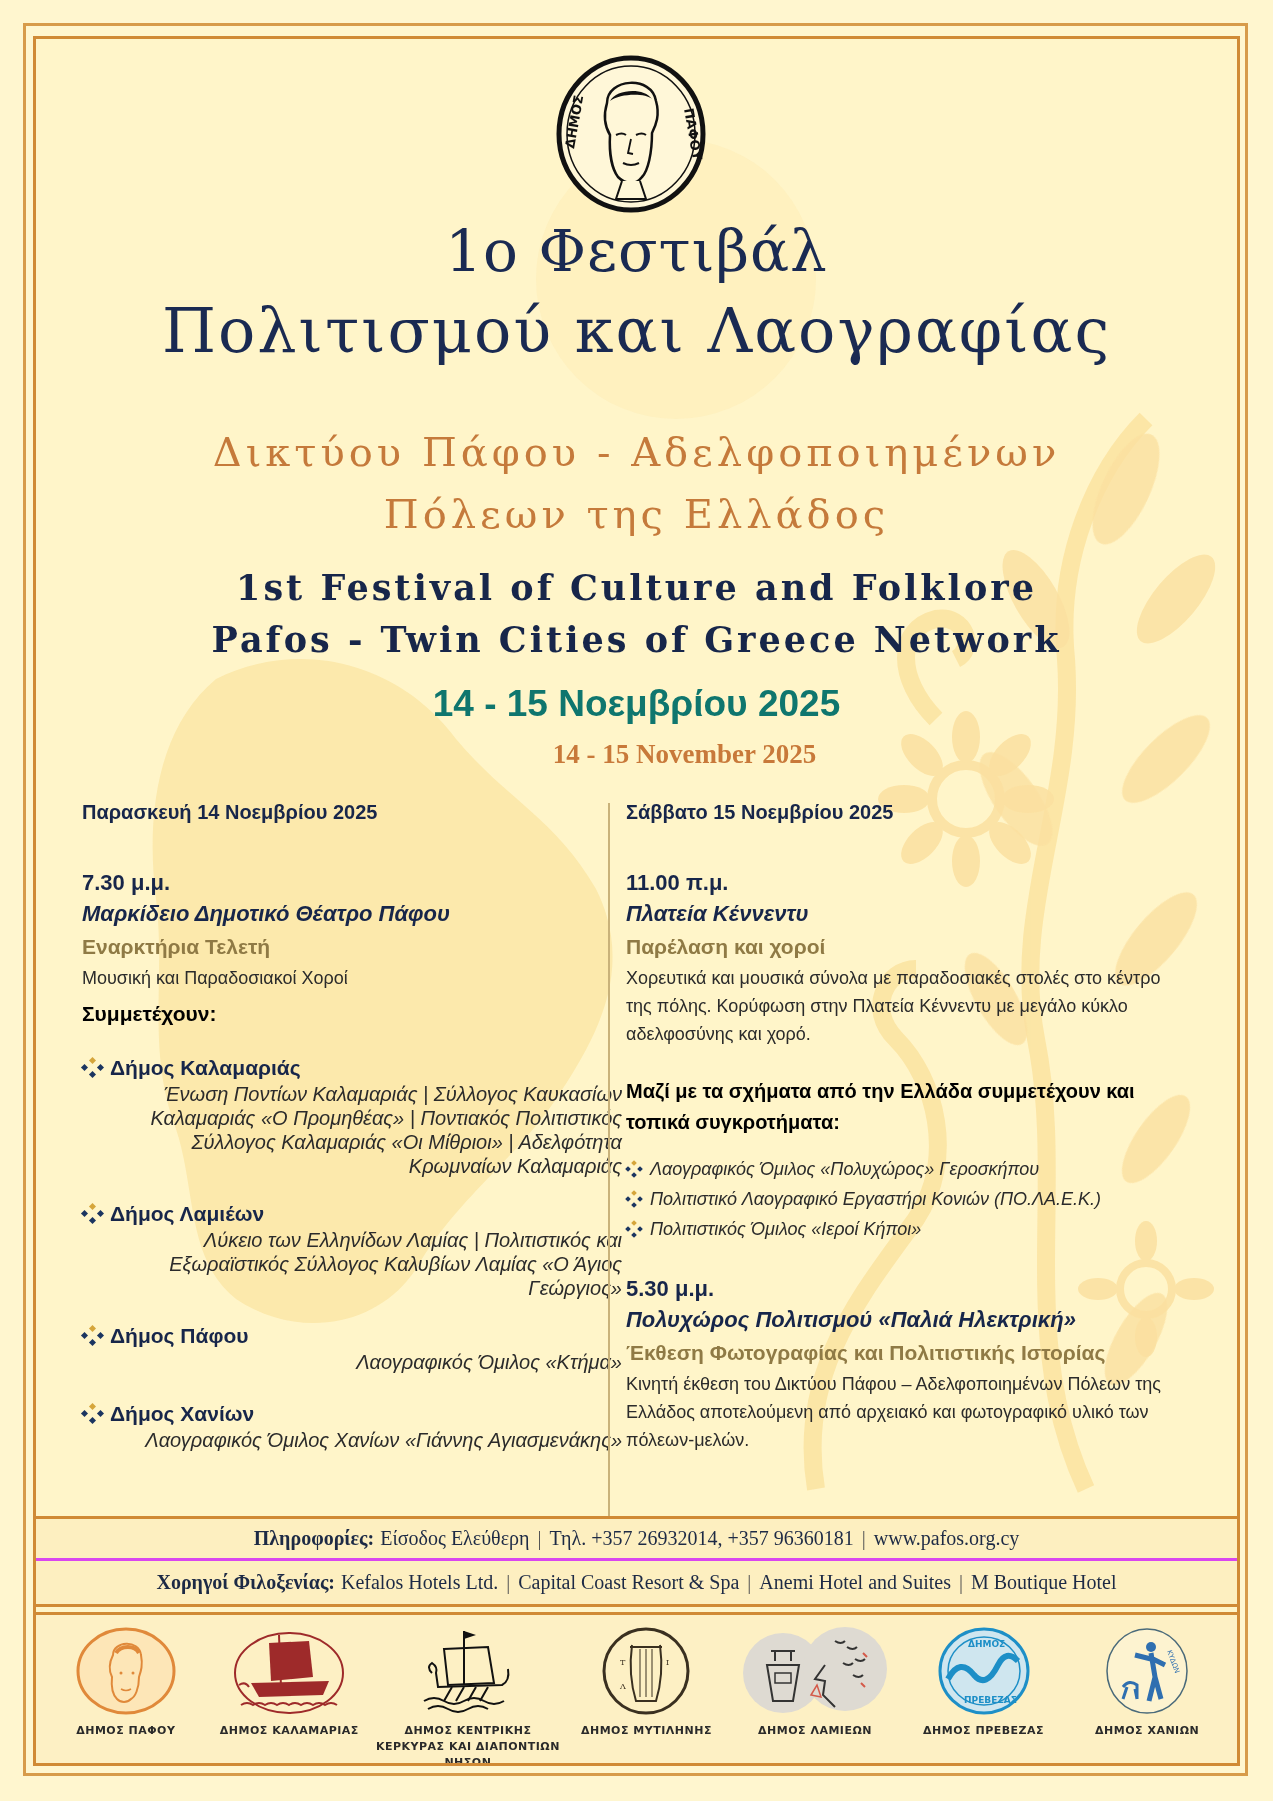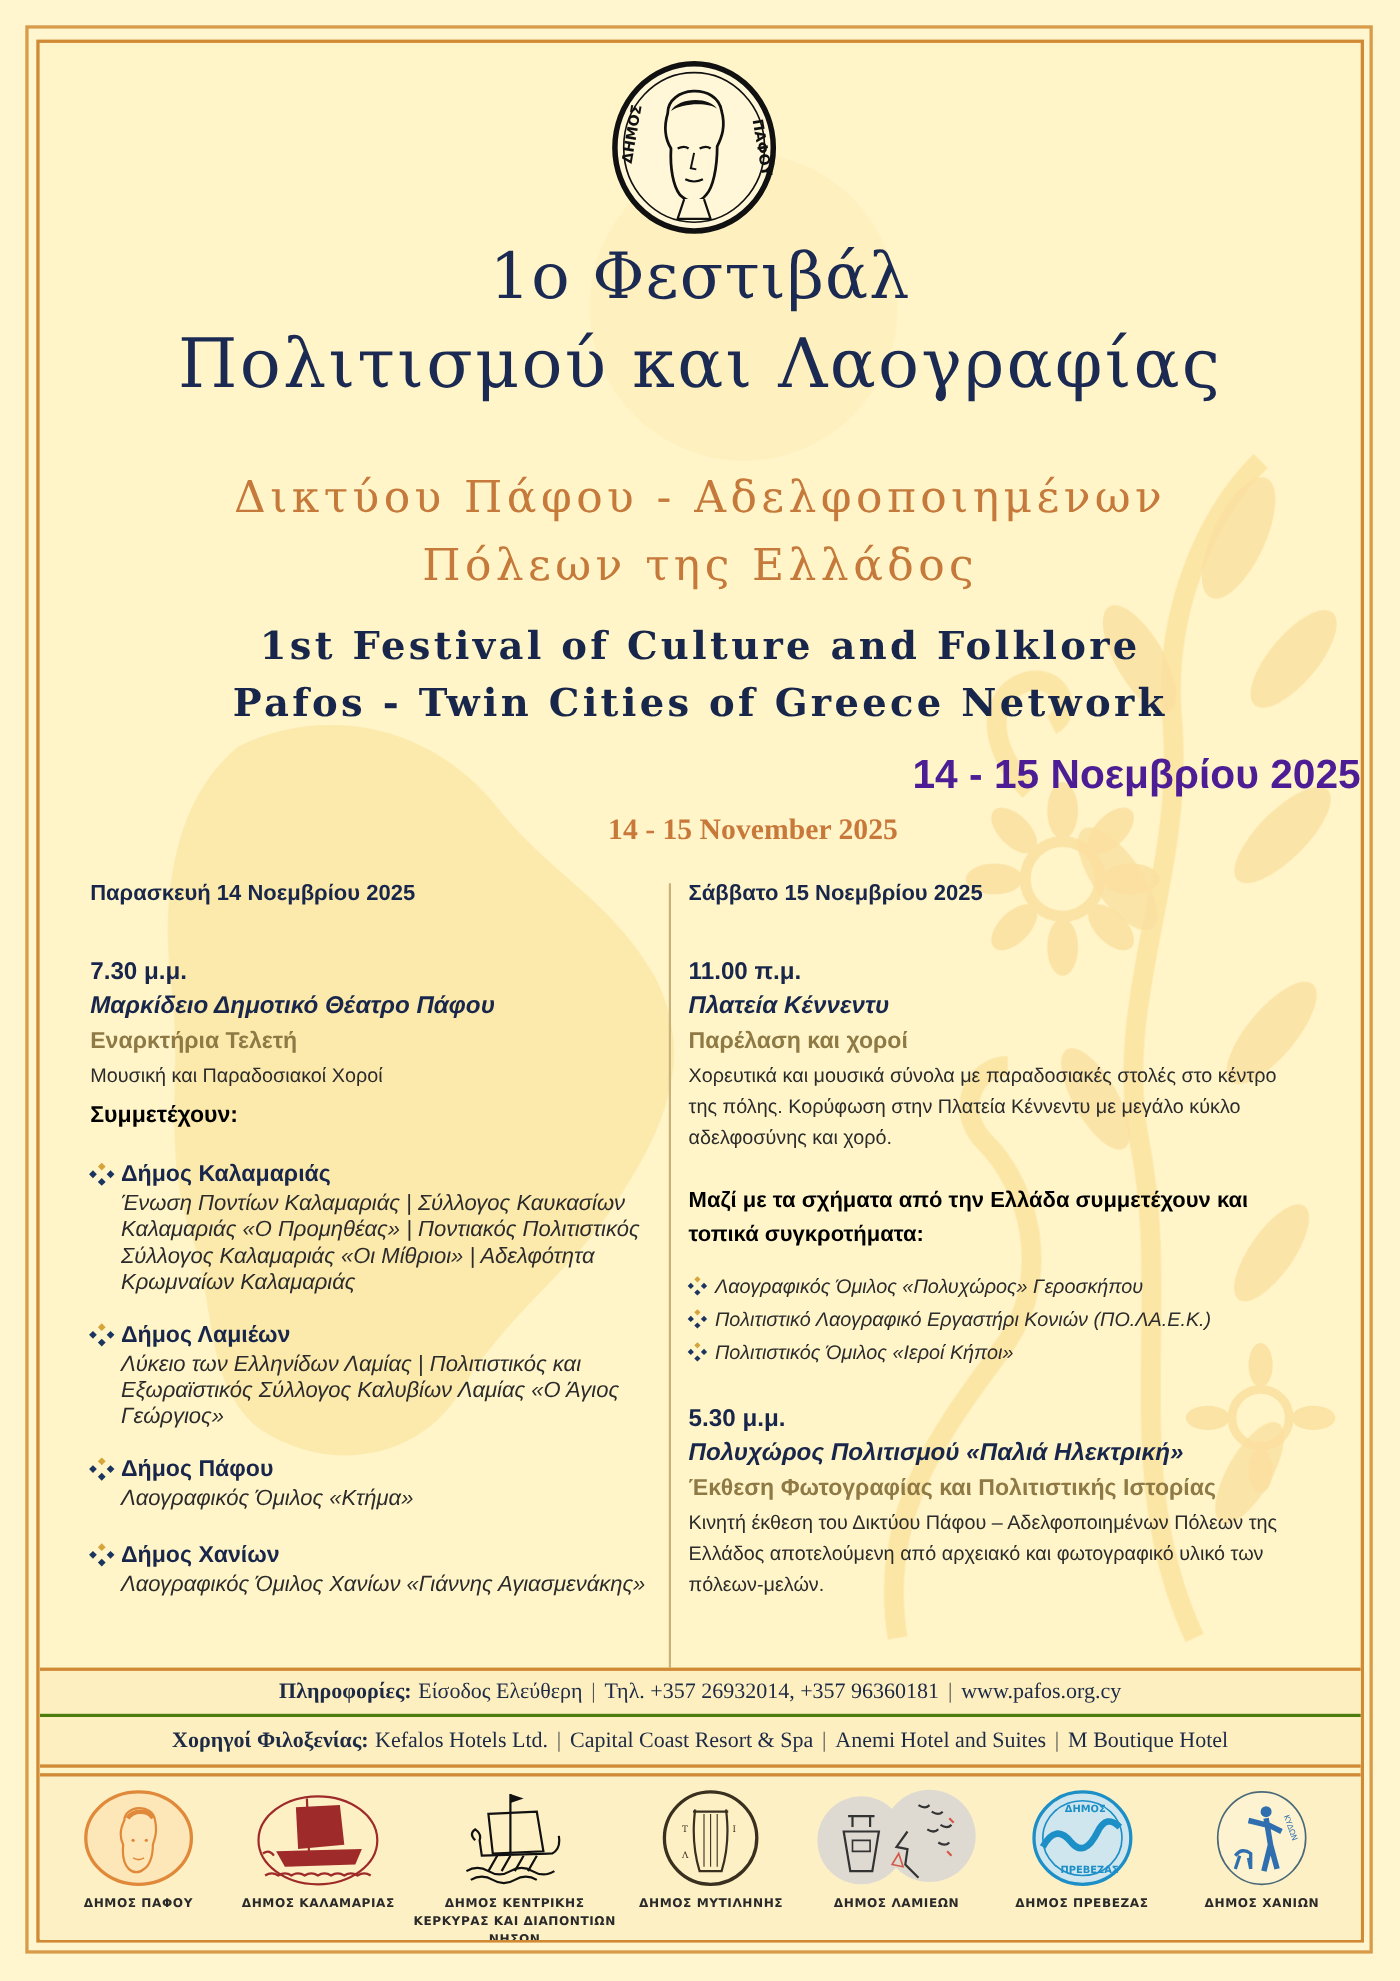--- a/index.html
+++ b/index.html
@@ -38,54 +38,54 @@
   .s1 { top:390px; }
   .s2 { top:452px; }
   .title-en {
     position:absolute; left:0; width:100%; text-align:center;
     font-family:"DejaVu Serif", serif; font-weight:bold; color:#17264a;
     font-size:35px; letter-spacing:3px;
   }
   .e1 { top:528px; }
   .e2 { top:580px; }
   .date-gr {
-    position:absolute; left:0; width:100%; text-align:right; top:644px;
-    font-family:"Liberation Sans", sans-serif; font-weight:bold; font-size:37px; color:#4c1d95;
+    position:absolute; left:0; width:100%; text-align:center; top:644px;
+    font-family:"Liberation Sans", sans-serif; font-weight:bold; font-size:37px; color:#0f766e;
   }
   .date-en {
     position:absolute; left:0; width:100%; text-align:center; top:700px;
     font-family:"Liberation Serif", serif; font-weight:bold; font-size:27px; color:#c8793a;padding-left:48px;
   }
 
   .col { position:absolute; top:762px; }
   .col-left { left:46px; width:540px; }
   .col-right { left:590px; width:600px; }
   .divider { position:absolute; left:572px; top:764px; width:2px; height:718px; background:#c9b27a; }
 
   .day-head { font-family:"Liberation Sans", sans-serif; font-weight:bold; font-size:20px; color:#17264a; margin:0 0 44px 0; }
   .time { font-family:"Liberation Sans", sans-serif; font-weight:bold; font-size:22px; color:#17264a; margin:0; line-height:30px; }
   .venue { font-family:"Liberation Sans", sans-serif; font-weight:bold; font-style:italic; font-size:22px; color:#17264a; margin:0; line-height:32px; }
   .event { font-family:"Liberation Sans", sans-serif; font-weight:bold; font-size:21px; color:#8f7a45; margin:0; line-height:34px; }
   .desc { font-family:"Liberation Sans", sans-serif; font-size:18px; color:#2b2b2b; margin:0; line-height:28px; }
   .label-bold { font-family:"Liberation Sans", sans-serif; font-weight:bold; font-size:20px; color:#000000; margin:10px 0 24px 0; line-height:28px; }
 
-  .org { margin:0 0 22px 0; }
+  .org { margin:0 0 22px 0;text-align:right; }
   .org-name { font-family:"Liberation Sans", sans-serif; font-weight:bold; font-size:21px; color:#17264a; line-height:28px; display:flex; align-items:center; }
   .org-groups { font-family:"Liberation Sans", sans-serif; font-style:italic; font-size:20px; color:#2b2b2b; line-height:24px; padding-left:28px; }
   .bullet { display:inline-block; width:22px; height:20px; margin-right:6px; position:relative; }
   .bullet i { position:absolute; width:5px; height:5px; background:#1b3560; transform:rotate(45deg); }
   .bullet i.gold { background:#d5a53b; }
 
   .local-list { margin:0; padding:0; list-style:none; }
   .local-list li { font-family:"Liberation Sans", sans-serif; font-style:italic; font-size:18px; color:#2b2b2b; line-height:30px; display:flex; align-items:center; }
   .local-list .bullet { width:18px; height:16px; }
 
   .info-bar {
     position:absolute; left:0; top:1477px; width:100%; height:45px;
-    border-top:3px solid #d08a35; border-bottom:3px solid #4d7c0f;
+    border-top:3px solid #d08a35; border-bottom:3px solid #d946ef;
     box-sizing:border-box; background:#fdefc0;
     display:flex; align-items:center; justify-content:center;
     font-family:"Liberation Serif", serif; font-size:20px; color:#1d2a45;
   }
   .sponsor-bar {
     position:absolute; left:0; top:1522px; width:100%; height:46px;
     border-bottom:3px solid #d08a35; box-sizing:border-box; background:#fdefc0;
     display:flex; align-items:center; justify-content:center;
     font-family:"Liberation Serif", serif; font-size:20px; color:#1d2a45;
   }

